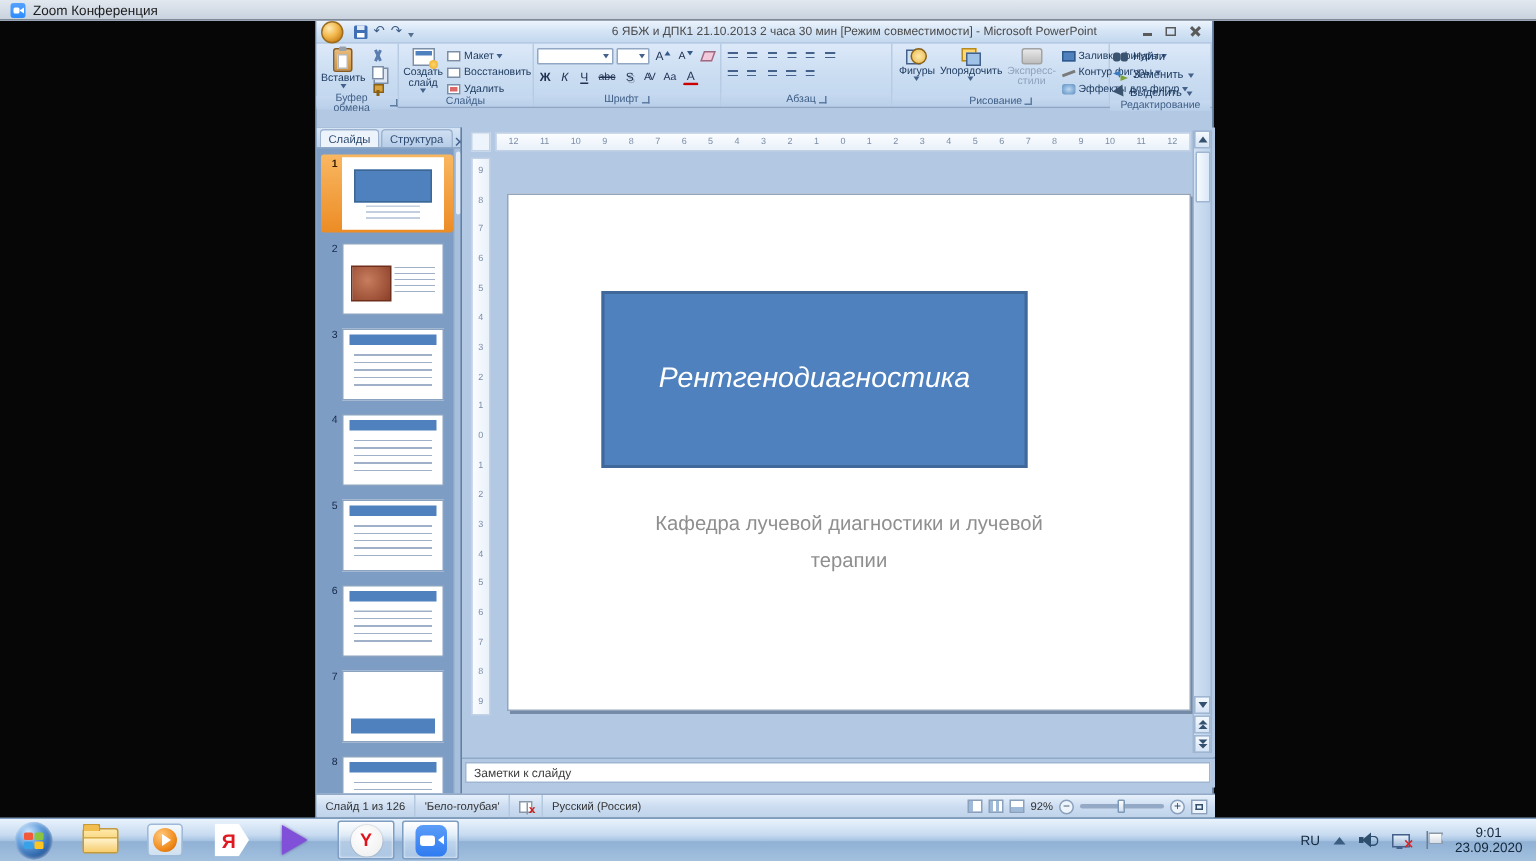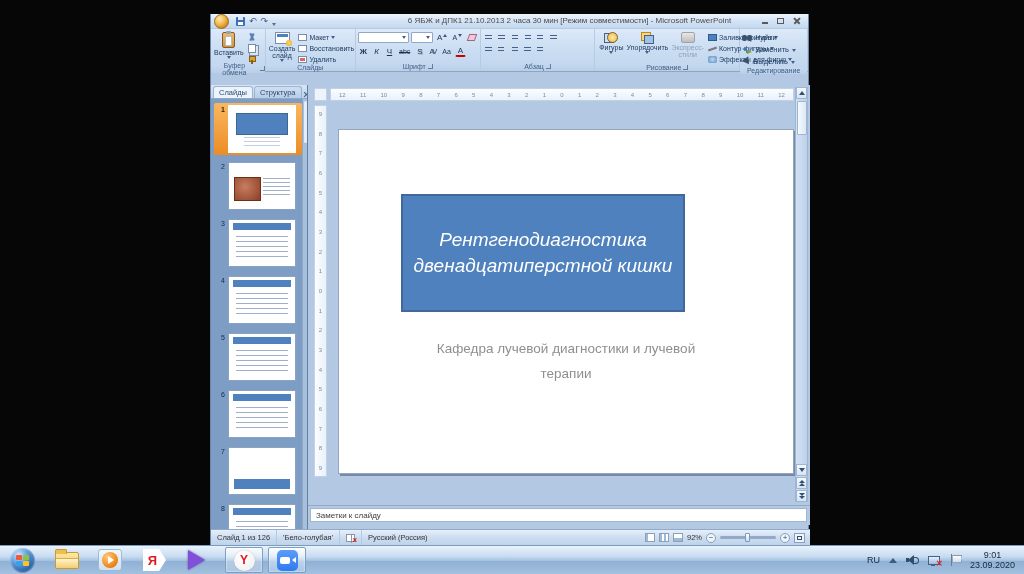--- a/index.html
+++ b/index.html
@@ -234,20 +234,24 @@
   .flag-ico::after{content:"";position:absolute;left:2.5px;top:0.5px;width:8px;height:6px;background:linear-gradient(#fdfdfd,#d5dde6);border:1px solid #8a97a8;clip-path:polygon(0 0,100% 0,85% 50%,100% 100%,0 100%);}
   .clock{font-size:9px;line-height:10px;text-align:center;}
 
   .nx{font-family:"DejaVu Sans",sans-serif;}
 </style>
 </head>
 <body>
 
 <div class="screen">
 
+  <div class="zoombar">
+    <span class="zoom-ico"></span>
+    <span class="t">Zoom Конференция</span>
+  </div>
 
   <div class="ppt">
 
     <div class="ppt-title">
       <span class="orb-office"></span>
       <span class="qat">
         <span class="save-ico"></span>
         <span class="qat-glyph undo nx"></span>
         <span class="qat-glyph redo nx"></span>
         <span class="qat-dd"></span>
@@ -531,21 +535,20 @@
           <span class="vr-num">6</span>
           <span class="vr-num">7</span>
           <span class="vr-num">8</span>
           <span class="vr-num">9</span>
         </div>
 
       <div class="slide">
         <div class="title-box">
           <div class="title-text">
             <div>Рентгенодиагностика</div>
-            <div>двенадцатиперстной кишки</div>
           </div>
         </div>
         <div class="subtitle">
           <div>Кафедра лучевой диагностики и лучевой</div>
           <div>терапии</div>
         </div>
       </div>
 
       <div class="escroll">
         <span class="sbtn top">

